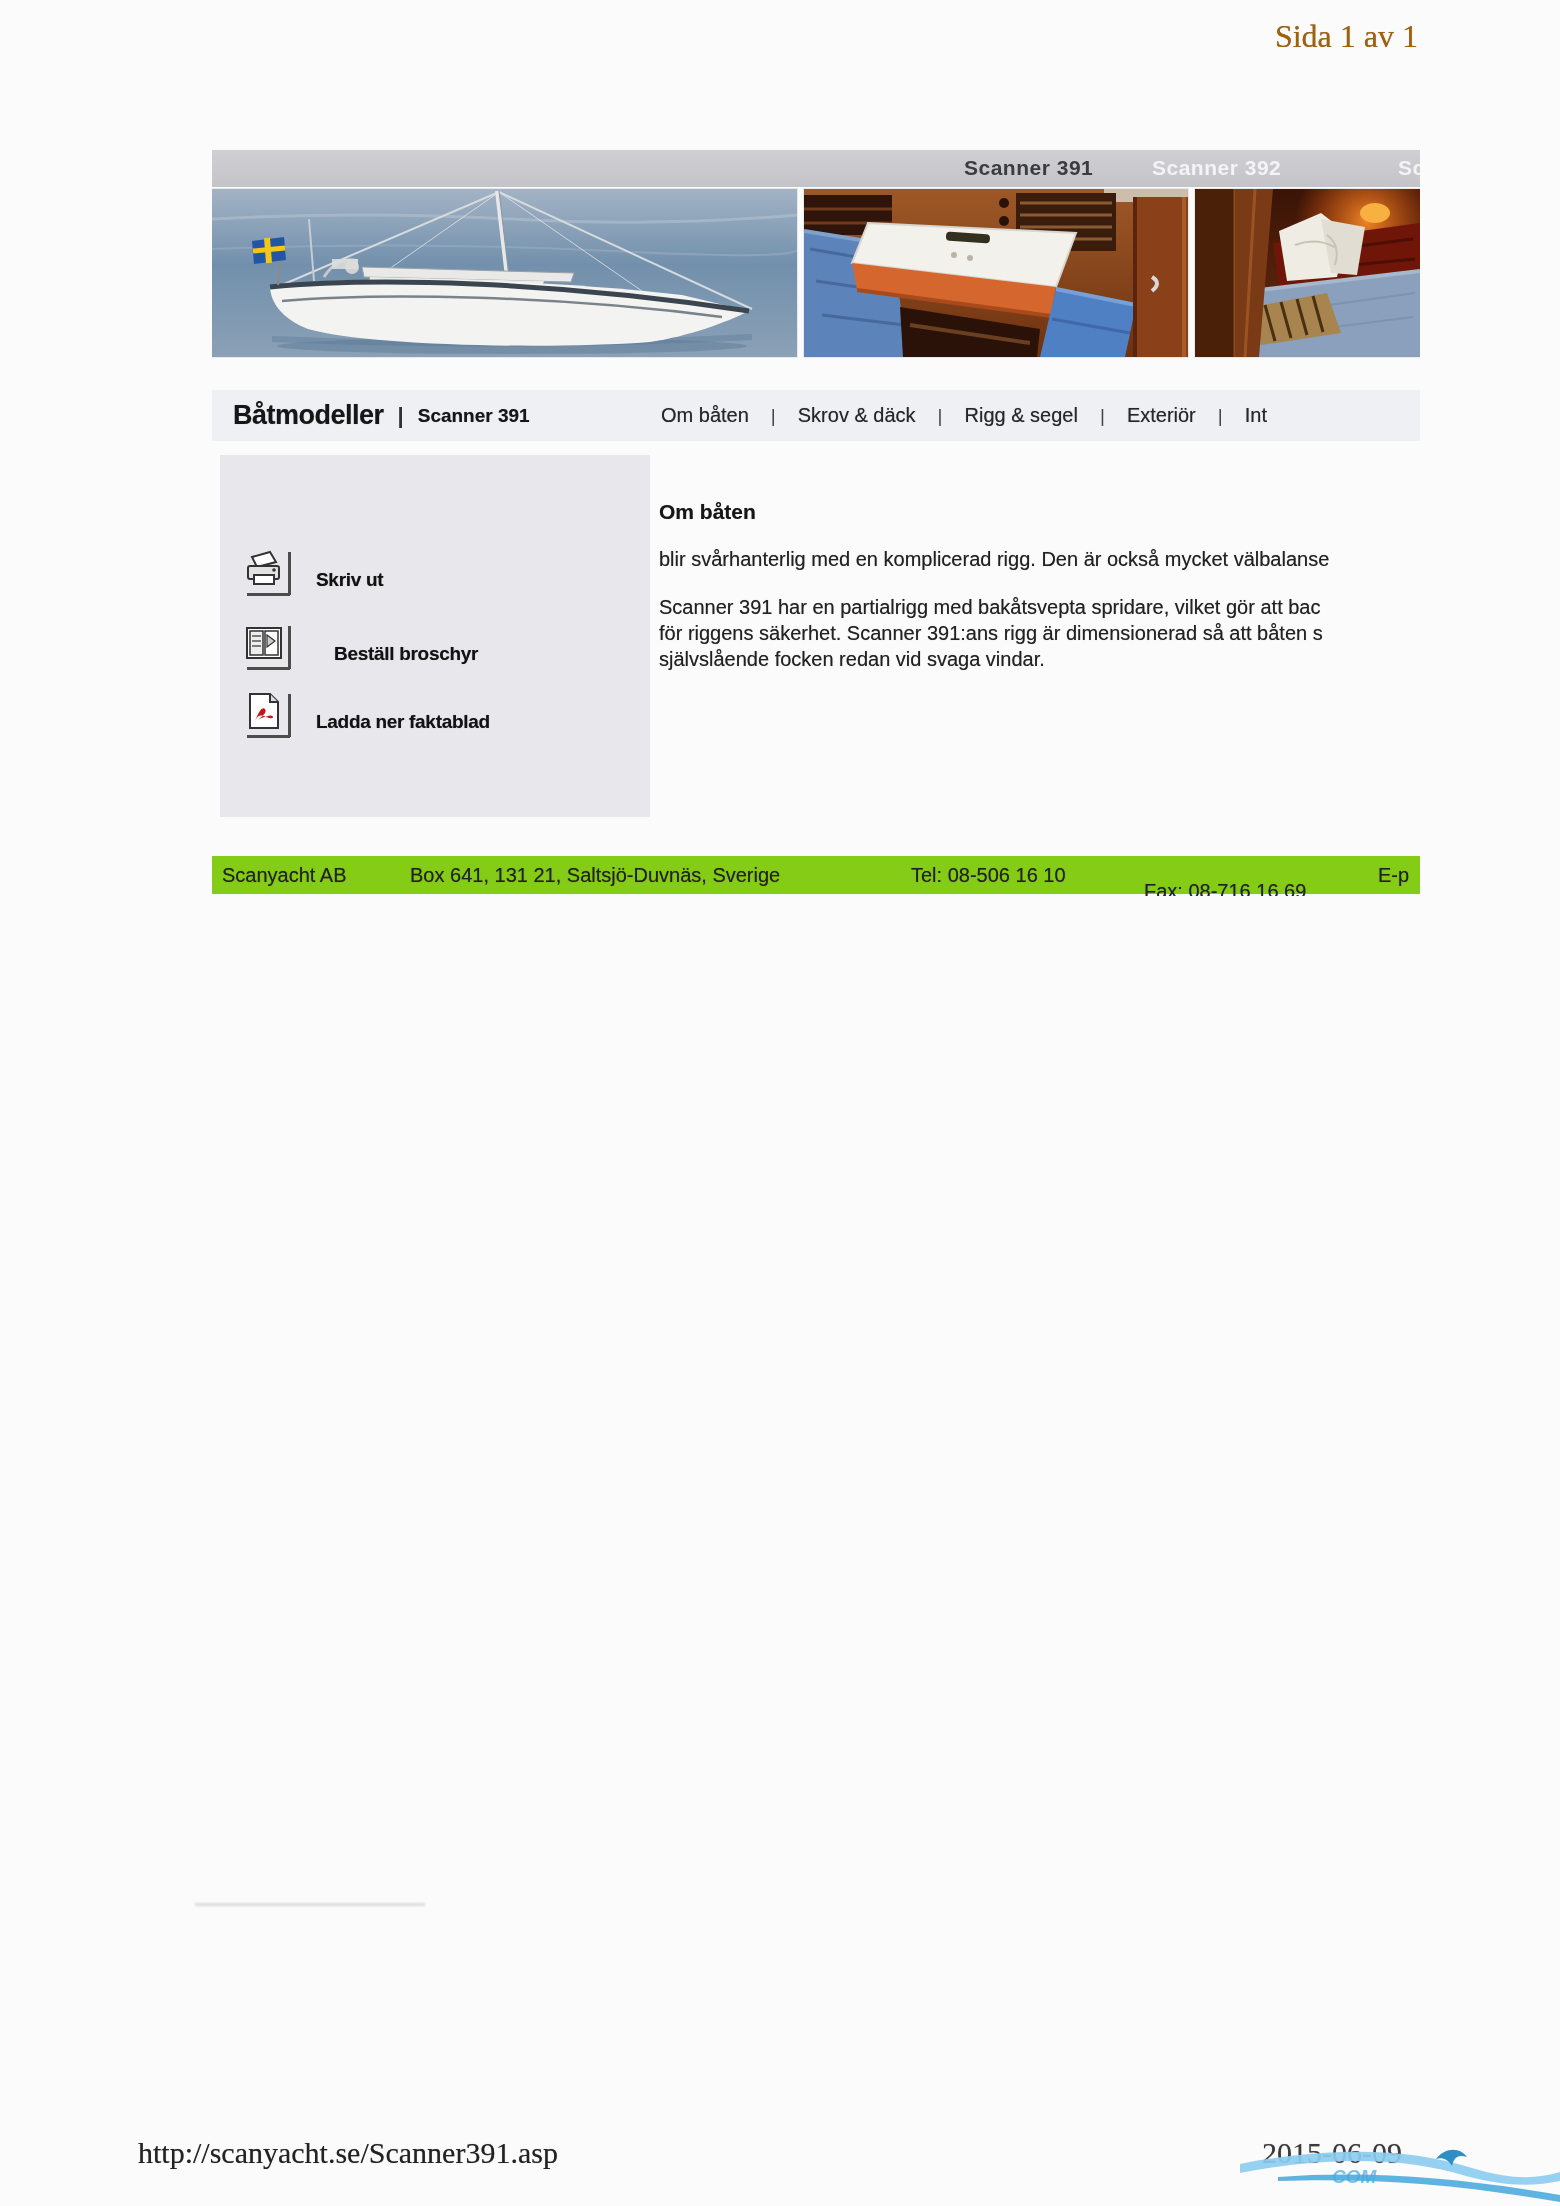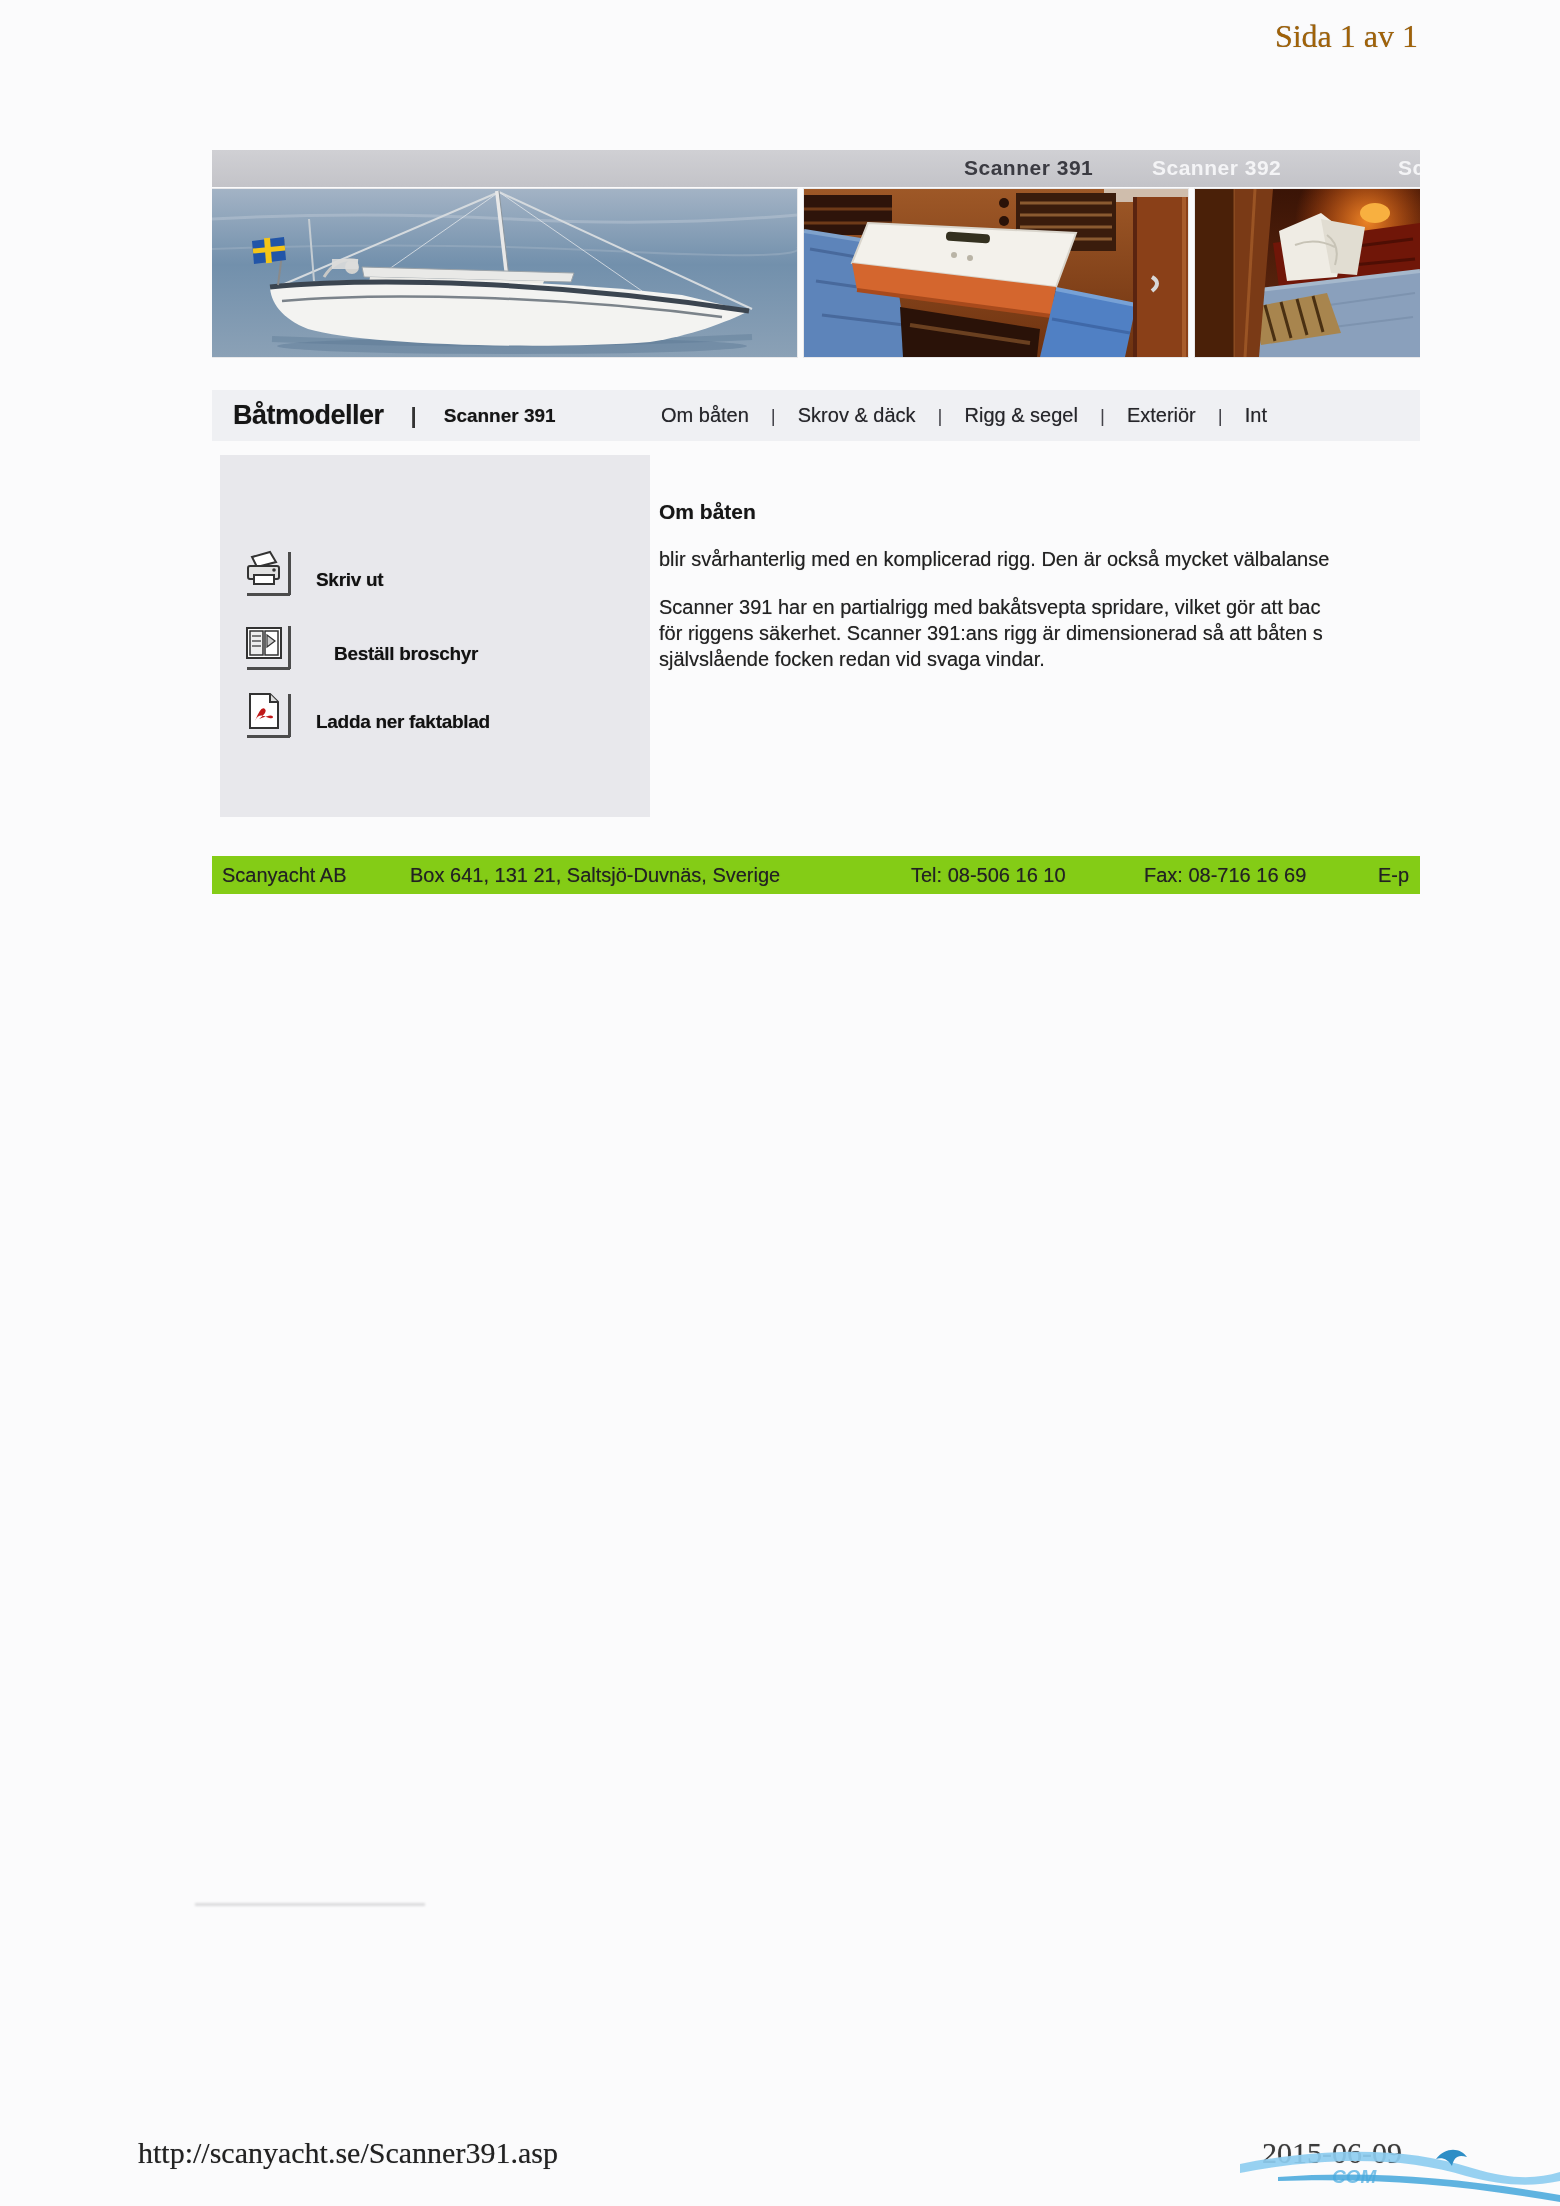--- a/index.html
+++ b/index.html
@@ -53,21 +53,21 @@
   .photo svg{display:block;}
   .ph1{width:585px;} .ph2{width:384px;} .ph3{width:225px;}
 
   
   .navrow{
     position:absolute;left:0;top:240px;width:1208px;height:51px;
     background:#eff0f3;
   }
   .breadcrumb{
     position:absolute;left:21px;top:0;height:51px;
-    display:flex;align-items:center;gap:27px;
+    display:flex;align-items:center;gap:14px;
   }
   .bc-main{font-size:27px;font-weight:bold;color:#161616;letter-spacing:-.5px;}
   .bc-sep{font-size:22px;font-weight:bold;color:#333;}
   .bc-cur{font-size:19px;font-weight:bold;color:#161616;}
   .menu{
     position:absolute;left:447px;top:0;height:51px;width:761px;
     display:flex;align-items:center;white-space:nowrap;overflow:hidden;
   }
   .menu-item{font-size:20px;color:#26262b;padding:0 2px;cursor:default;}
   .menu-sep{font-size:19px;color:#44444a;padding:0 20px;}
@@ -99,21 +99,21 @@
   .main h2{margin:0 0 22px 0;font-size:21px;font-weight:bold;color:#161616;}
   .para{margin:0 0 22px 0;}
   .line{font-size:20px;line-height:26px;color:#222;white-space:nowrap;overflow:hidden;}
 
   
   .footband{
     position:absolute;left:0;top:706px;width:1208px;height:38px;
     background:#84cc16;
   }
   .foot-item{position:absolute;top:8px;font-size:20px;color:#222;white-space:nowrap;}
-  .f1{left:10px;} .f2{left:198px;} .f3{left:699px;} .f4{left:932px;} .f5{left:1166px;}
+  .f1{left:10px;} .f2{left:198px;} .f3{left:699px;} .f4{left:932px;margin-top:16px;} .f5{left:1166px;}
 
   
   .artifact{
     position:absolute;left:195px;top:1903px;width:230px;height:3px;
     background:rgba(140,140,145,.28);filter:blur(1px);
   }
 
   
   .watermark{position:absolute;left:1240px;top:2128px;width:320px;height:78px;}
 </style>

